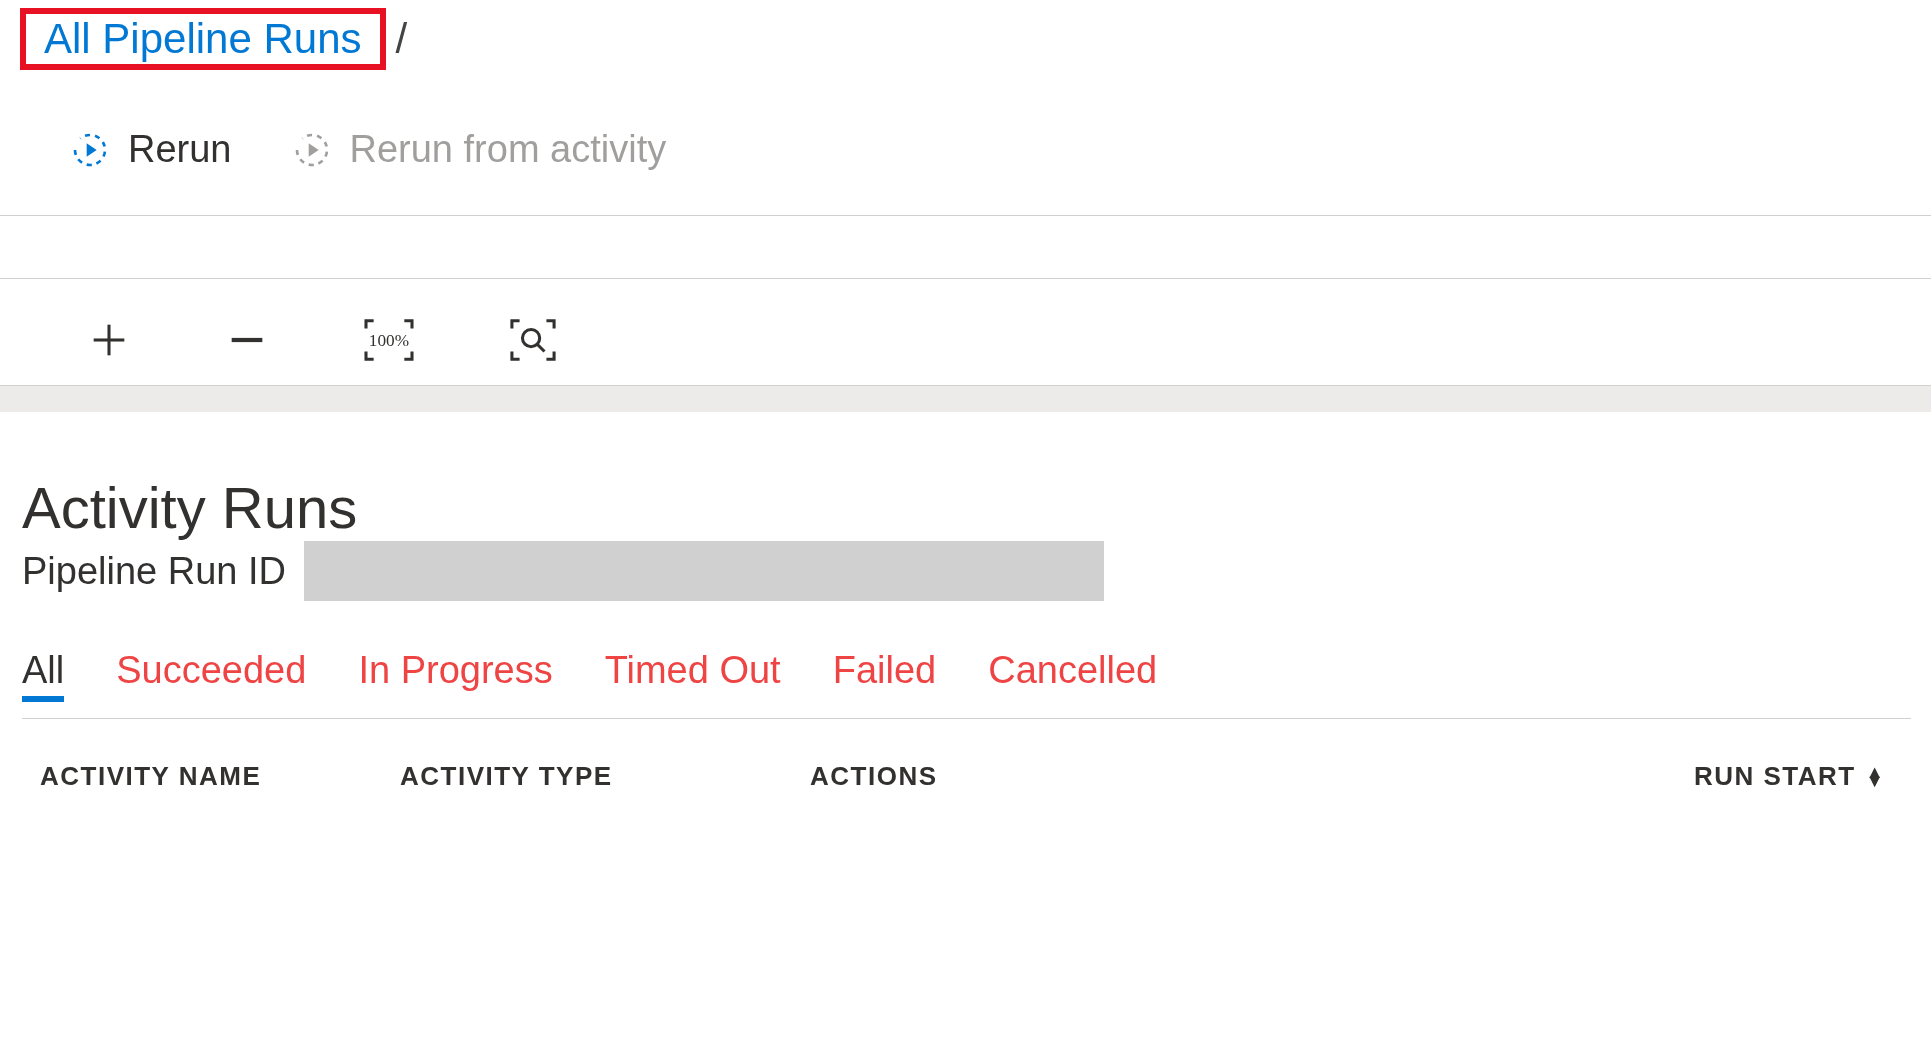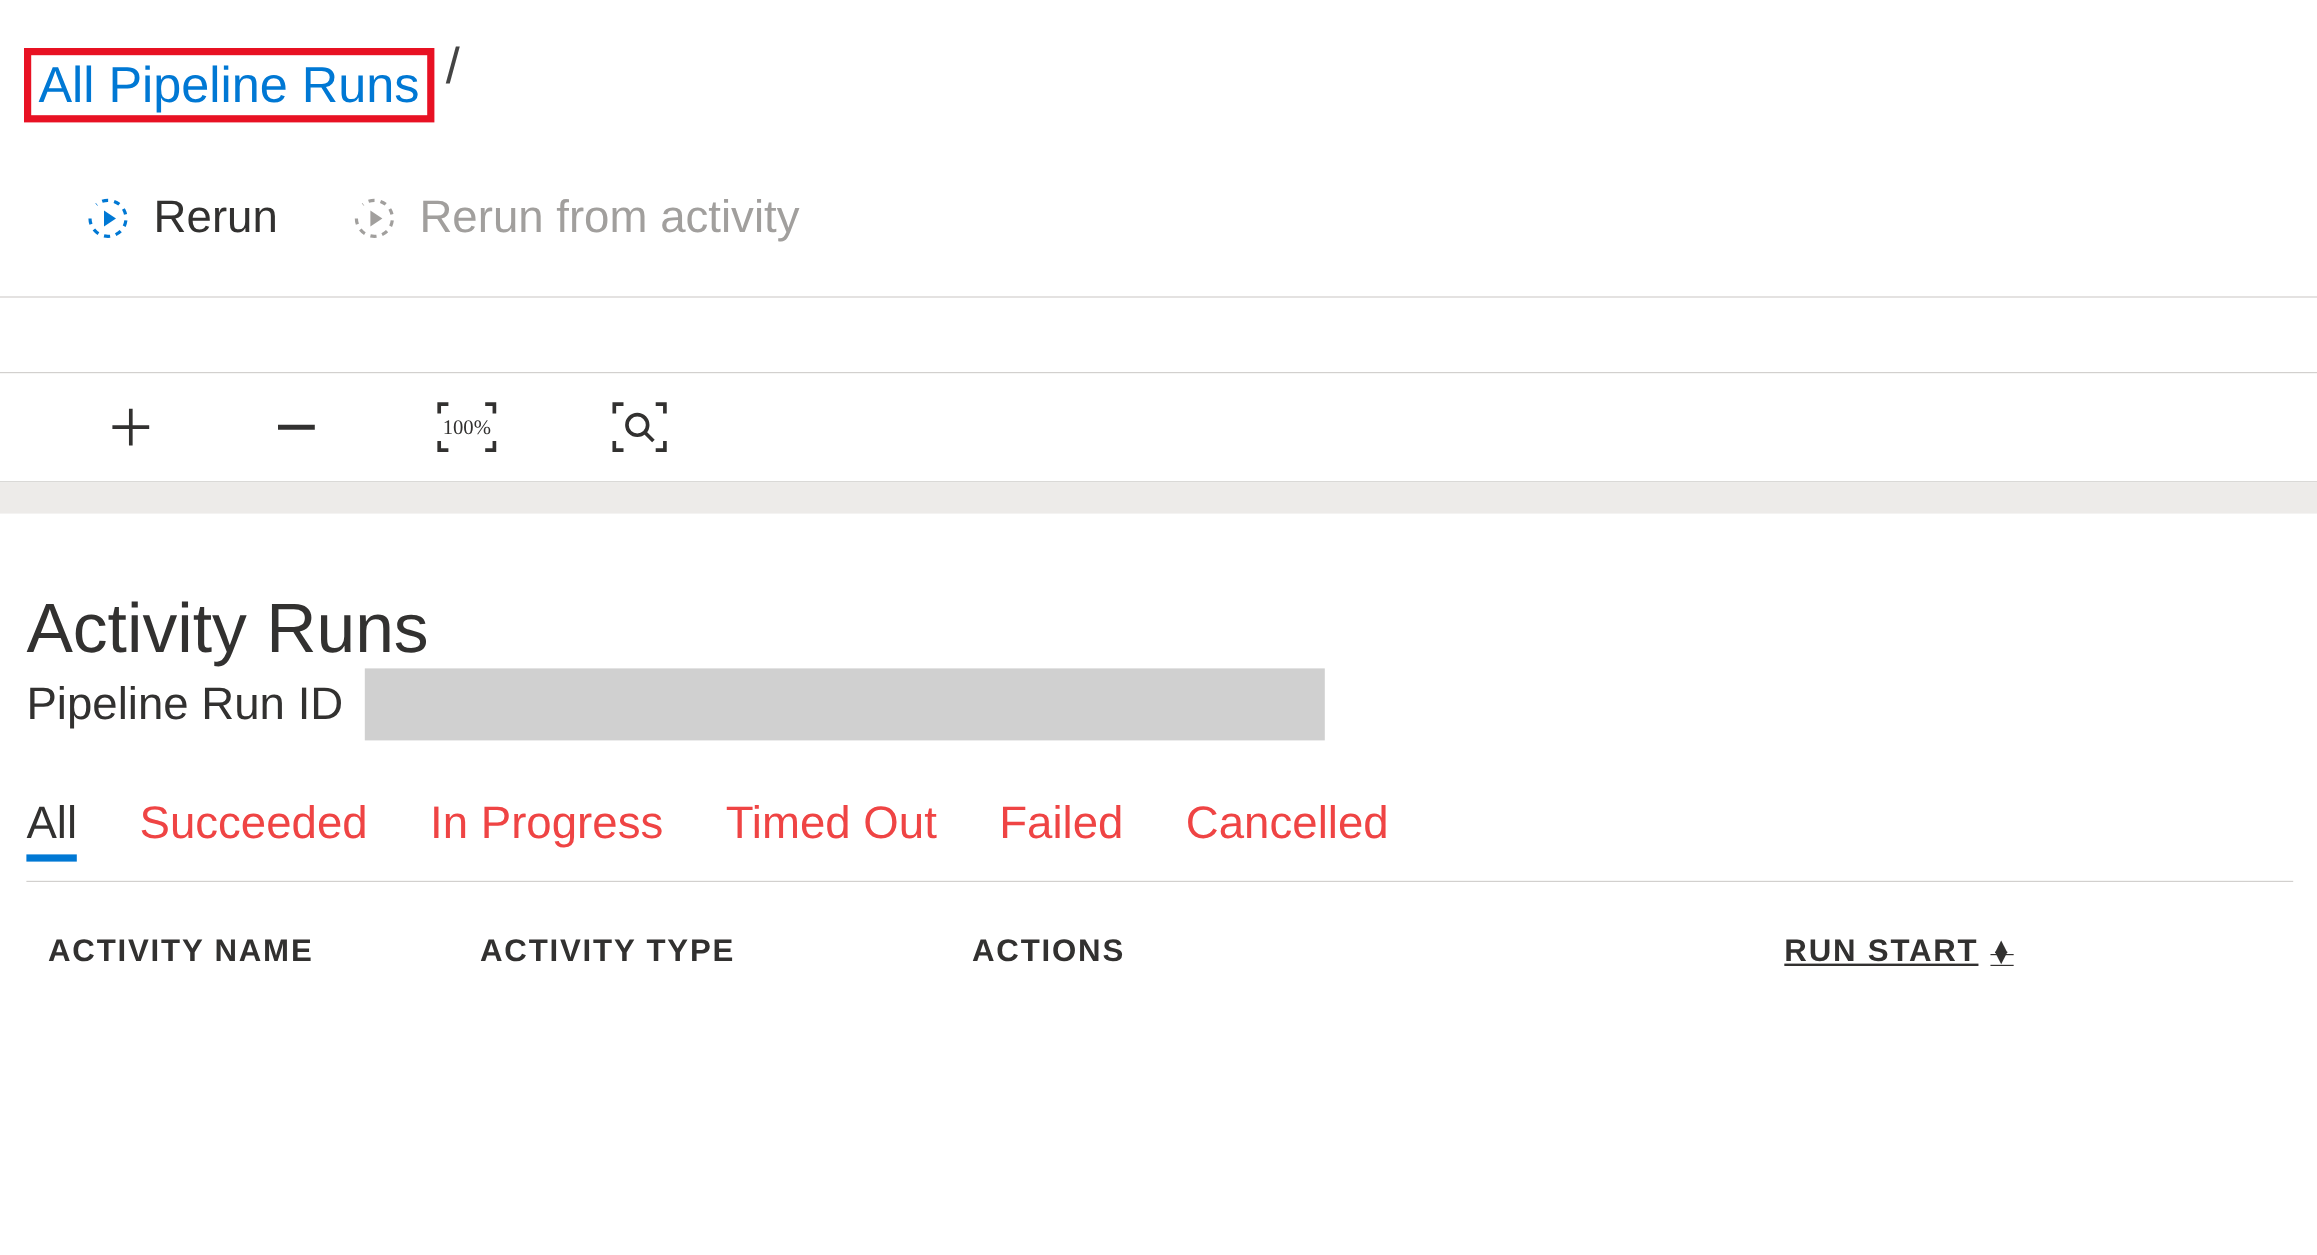--- a/index.html
+++ b/index.html
@@ -17,24 +17,23 @@
       display: flex;
       align-items: center;
       padding: 8px 20px 14px 20px;
       font-size: 42px;
       font-weight: 400;
       gap: 10px;
     }
     .breadcrumb-link {
       color: #0078d4;
       border: 6px solid #e81123;
-      padding: 0 6px;
+      padding: 0 18px;
       line-height: 1.2;
       cursor: pointer;
-      margin-top: 32px;
     }
     .breadcrumb-sep { color: #444; }
     .breadcrumb-current { color: #444; }
 
     
     .toolbar {
       display: flex;
       align-items: center;
       gap: 60px;
       padding: 44px 20px 44px 70px;
@@ -48,21 +47,21 @@
       cursor: pointer;
     }
     .toolbar-btn.disabled { color: #a19f9d; cursor: default; }
     .toolbar-btn .icon { display: flex; align-items: center; }
 
     
     .canvas-strip {
       margin-top: 62px;
       border-top: 1px solid #d2d0ce;
       border-bottom: 1px solid #d2d0ce;
-      padding: 22px 20px 22px 86px;
+      padding: 38px 20px 22px 86px;
       display: flex;
       align-items: center;
       gap: 92px;
     }
     .canvas-strip .icon { display: flex; align-items: center; cursor: pointer; }
 
     .canvas-divider {
       height: 26px;
       background: #edebe9;
       width: 100%;
@@ -114,21 +113,21 @@
     .table-header {
       display: grid;
       grid-template-columns: 360px 410px 470px 1fr;
       padding: 42px 18px 0 18px;
       font-size: 26px;
       font-weight: 600;
       letter-spacing: 1.5px;
       color: #323130;
     }
     .table-header .col { display: flex; align-items: center; gap: 10px; }
-    .col-runstart { justify-content: center; padding-right: 8px; text-decoration: underline; }
+    .col-runstart { justify-content: flex-end; padding-right: 8px; }
     .sort-icon { display: flex; flex-direction: column; line-height: 0.5; font-size: 18px; }
   </style>
 </head>
 <body>
 
 <div class="breadcrumb">
   <span class="breadcrumb-link">All Pipeline Runs</span>
   <span class="breadcrumb-sep">/</span>
 </div>
 

